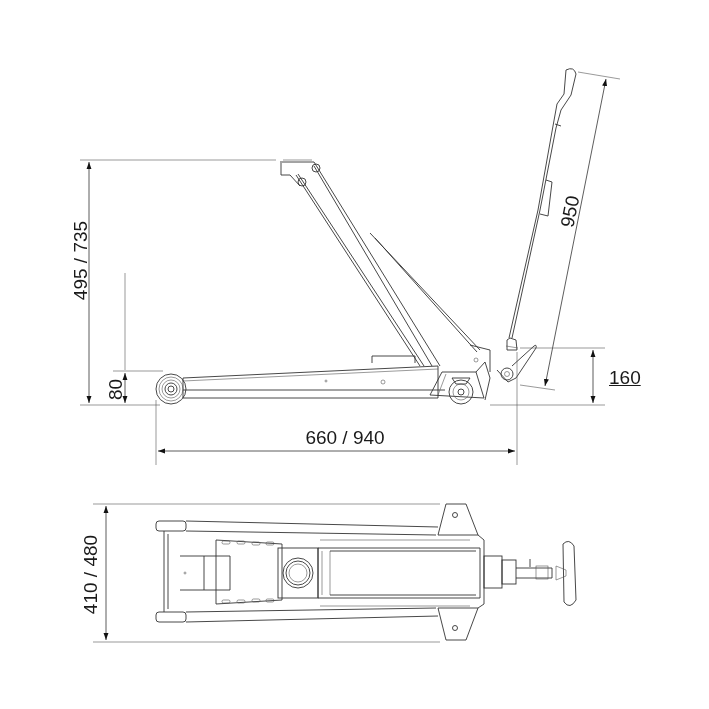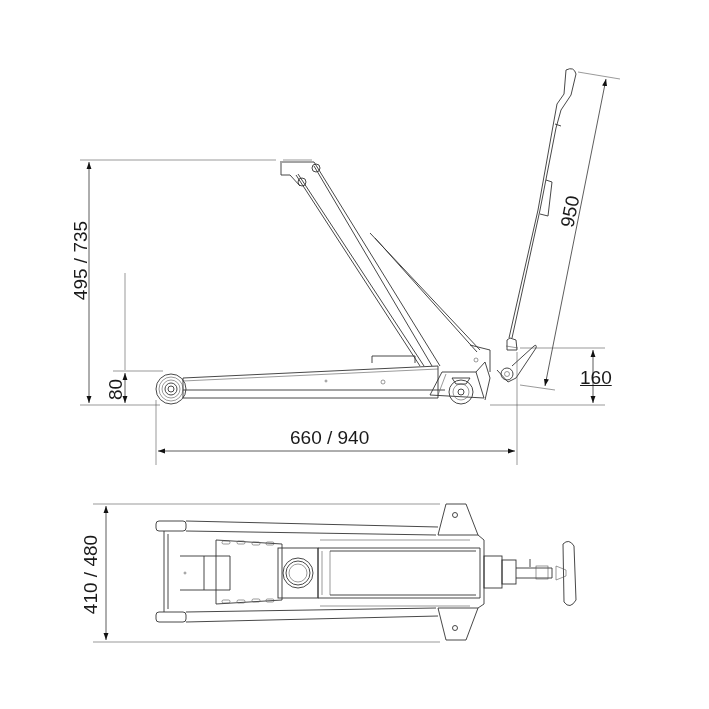--- a/index.html
+++ b/index.html
@@ -177,19 +177,19 @@
       <path class="ext" d="M93,642 L440,642"></path>
       <path class="dim" d="M106,506 L106,640" marker-start="url(#ah)" marker-end="url(#ah)"></path>
     </g>
   </g>
 </svg>
 
 <div class="dim-label rot" style="left:35px; top:251px; width:90px; text-align:center; transform:rotate(-90deg);">495 / 735</div>
 
 <div class="dim-label rot" style="left:100px; top:380px; width:30px; text-align:center; transform:rotate(-90deg);">80</div>
 
-<div class="dim-label" style="left:290px; top:428px; width:110px; text-align:left;">660 / 940</div>
+<div class="dim-label" style="left:290px; top:428px; width:110px; text-align:center;">660 / 940</div>
 
 <div class="dim-label rot" style="left:545px; top:202px; width:50px; text-align:center; transform:rotate(-79deg);">950</div>
 
-<div class="dim-label" style="left:580px; top:368px; width:40px;text-decoration:underline;">160</div>
+<div class="dim-label" style="left:609px; top:368px; width:40px;text-decoration:underline;">160</div>
 
 <div class="dim-label rot" style="left:45px; top:565px; width:90px; text-align:center; transform:rotate(-90deg);">410 / 480</div>
 
 </body></html>

